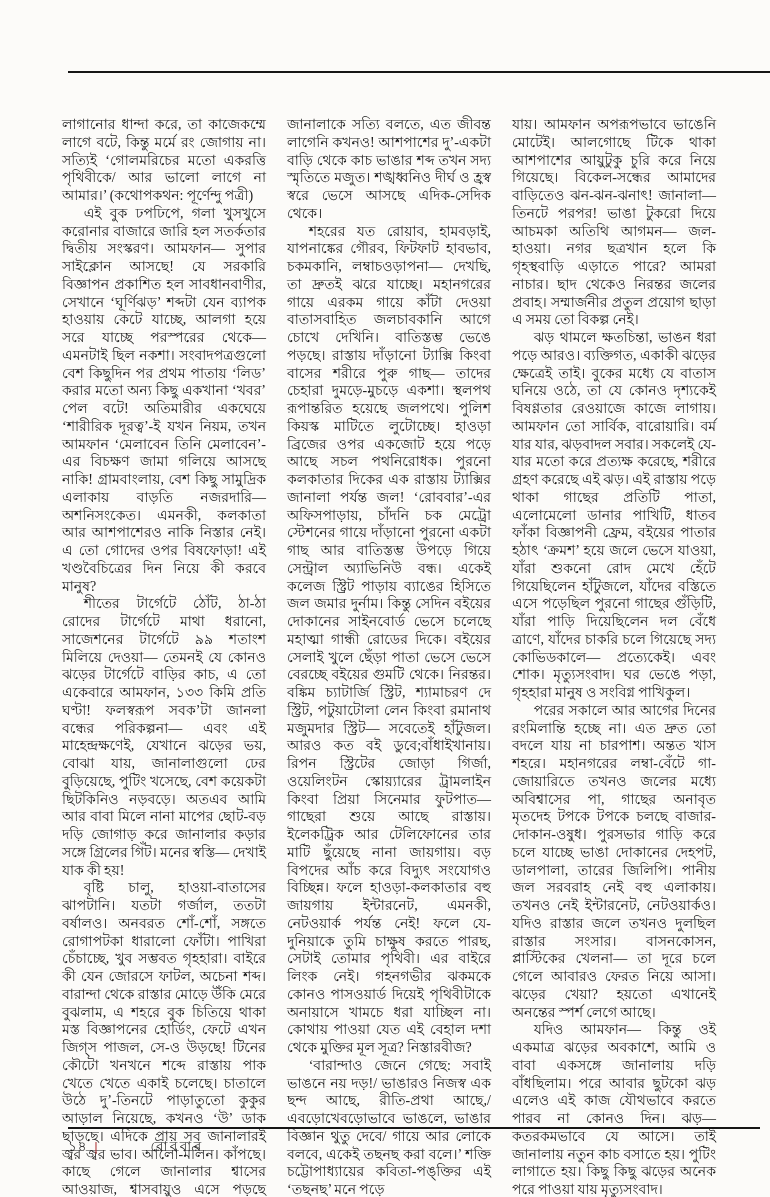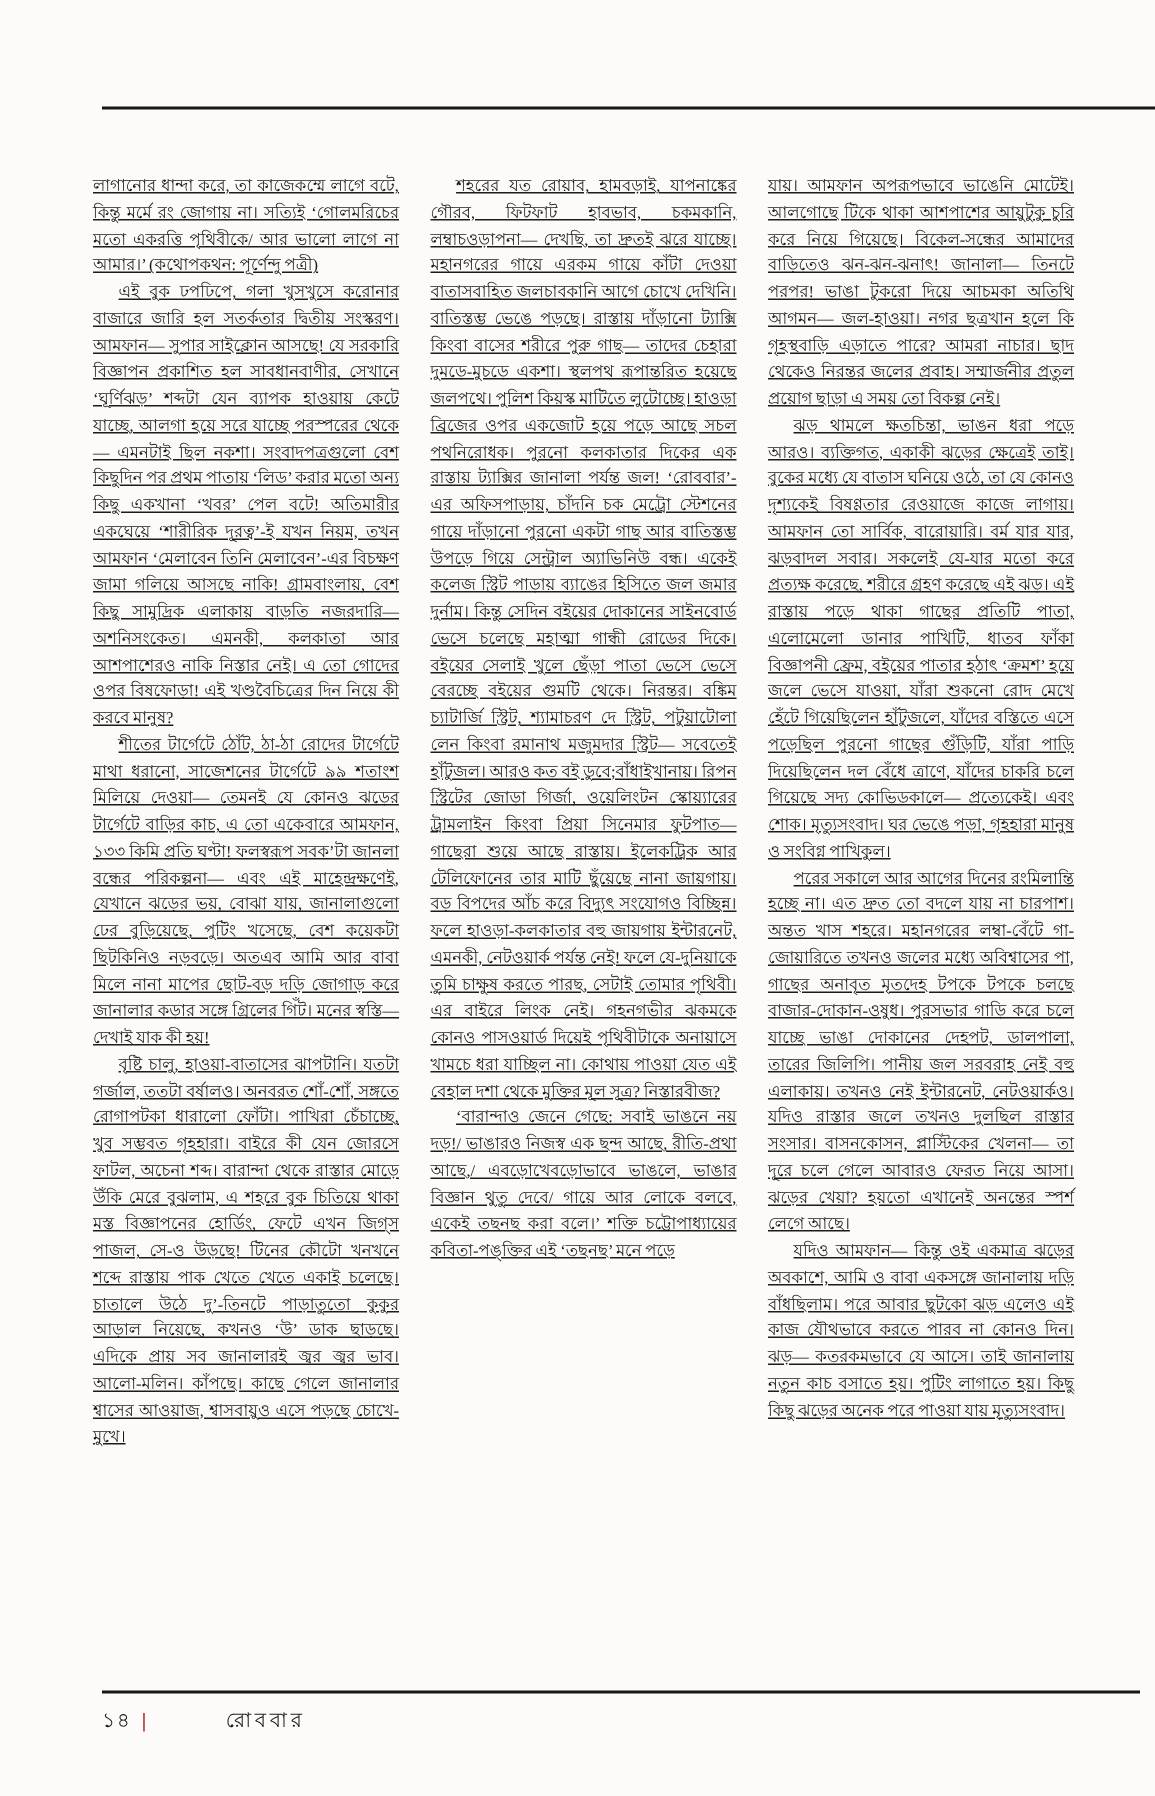--- a/index.html
+++ b/index.html
@@ -27,25 +27,24 @@
     left: 62px;
     top: 116px;
     width: 654px;
     height: 1000px;
     display: flex;
     gap: 21px;
   }
   .col {
     width: 204px;
     flex: 0 0 204px;
-    font-size: 11px;
+    font-size: 14px;
     line-height: 17.75px;
     text-align: justify;
     word-spacing: -0.3px;
-    text-decoration: underline;
   }
   .para { margin: 0; padding: 0; }
   .para.indent { text-indent: 1.55em; }
   .bottom-rule {
     position: absolute;
     left: 68px;
     top: 1127px;
     width: 692px;
     height: 2px;
     background: #161616;
@@ -78,20 +77,21 @@
   <div class="columns">
 
     <div class="col">
       <p class="para">লাগানোর ধান্দা করে, তা কাজেকম্মে লাগে বটে, কিন্তু মর্মে রং জোগায় না। সত্যিই ‘গোলমরিচের মতো একরত্তি পৃথিবীকে/ আর ভালো লাগে না আমার।’ (কথোপকথন: পূর্ণেন্দু পত্রী)</p>
       <p class="para indent">এই বুক ঢপঢিপে, গলা খুসখুসে করোনার বাজারে জারি হল সতর্কতার দ্বিতীয় সংস্করণ। আমফান— সুপার সাইক্লোন আসছে! যে সরকারি বিজ্ঞাপন প্রকাশিত হল সাবধানবাণীর, সেখানে ‘ঘূর্ণিঝড়’ শব্দটা যেন ব্যাপক হাওয়ায় কেটে যাচ্ছে, আলগা হয়ে সরে যাচ্ছে পরস্পরের থেকে— এমনটাই ছিল নকশা। সংবাদপত্রগুলো বেশ কিছুদিন পর প্রথম পাতায় ‘লিড’ করার মতো অন্য কিছু একখানা ‘খবর’ পেল বটে! অতিমারীর একঘেয়ে ‘শারীরিক দূরত্ব’-ই যখন নিয়ম, তখন আমফান ‘মেলাবেন তিনি মেলাবেন’-এর বিচক্ষণ জামা গলিয়ে আসছে নাকি! গ্রামবাংলায়, বেশ কিছু সামুদ্রিক এলাকায় বাড়তি নজরদারি— অশনিসংকেত। এমনকী, কলকাতা আর আশপাশেরও নাকি নিস্তার নেই। এ তো গোদের ওপর বিষফোড়া! এই খণ্ডবৈচিত্রের দিন নিয়ে কী করবে মানুষ?</p>
       <p class="para indent">শীতের টার্গেটে ঠোঁট, ঠা-ঠা রোদের টার্গেটে মাথা ধরানো, সাজেশনের টার্গেটে ৯৯ শতাংশ মিলিয়ে দেওয়া— তেমনই যে কোনও ঝড়ের টার্গেটে বাড়ির কাচ, এ তো একেবারে আমফান, ১৩৩ কিমি প্রতি ঘণ্টা! ফলস্বরূপ সবক’টা জানলা বন্ধের পরিকল্পনা— এবং এই মাহেন্দ্রক্ষণেই, যেখানে ঝড়ের ভয়, বোঝা যায়, জানালাগুলো ঢের বুড়িয়েছে, পুটিং খসেছে, বেশ কয়েকটা ছিটকিনিও নড়বড়ে। অতএব আমি আর বাবা মিলে নানা মাপের ছোট-বড় দড়ি জোগাড় করে জানালার কড়ার সঙ্গে গ্রিলের গিঁট। মনের স্বস্তি— দেখাই যাক কী হয়!</p>
       <p class="para indent">বৃষ্টি চালু, হাওয়া-বাতাসের ঝাপটানি। যতটা গর্জাল, ততটা বর্ষালও। অনবরত শোঁ-শোঁ, সঙ্গতে রোগাপটকা ধারালো ফোঁটা। পাখিরা চেঁচাচ্ছে, খুব সম্ভবত গৃহহারা। বাইরে কী যেন জোরসে ফাটল, অচেনা শব্দ। বারান্দা থেকে রাস্তার মোড়ে উঁকি মেরে বুঝলাম, এ শহরে বুক চিতিয়ে থাকা মস্ত বিজ্ঞাপনের হোর্ডিং, ফেটে এখন জিগ্‌স পাজল, সে-ও উড়ছে! টিনের কৌটো খনখনে শব্দে রাস্তায় পাক খেতে খেতে একাই চলেছে। চাতালে উঠে দু’-তিনটে পাড়াতুতো কুকুর আড়াল নিয়েছে, কখনও ‘উ’ ডাক ছাড়ছে। এদিকে প্রায় সব জানালারই জ্বর জ্বর ভাব। আলো-মলিন। কাঁপছে। কাছে গেলে জানালার শ্বাসের আওয়াজ, শ্বাসবায়ুও এসে পড়ছে চোখে-মুখে।</p>
     </div>
 
     <div class="col">
+      <p class="para">জানালাকে সত্যি বলতে, এত জীবন্ত লাগেনি কখনও! আশপাশের দু’-একটা বাড়ি থেকে কাচ ভাঙার শব্দ তখন সদ্য স্মৃতিতে মজুত। শঙ্খধ্বনিও দীর্ঘ ও হ্রস্ব স্বরে ভেসে আসছে এদিক-সেদিক থেকে।</p>
       <p class="para indent">শহরের যত রোয়াব, হামবড়াই, যাপনাঙ্কের গৌরব, ফিটফাট হাবভাব, চকমকানি, লম্বাচওড়াপনা— দেখছি, তা দ্রুতই ঝরে যাচ্ছে। মহানগরের গায়ে এরকম গায়ে কাঁটা দেওয়া বাতাসবাহিত জলচাবকানি আগে চোখে দেখিনি। বাতিস্তম্ভ ভেঙে পড়ছে। রাস্তায় দাঁড়ানো ট্যাক্সি কিংবা বাসের শরীরে পুরু গাছ— তাদের চেহারা দুমড়ে-মুচড়ে একশা। স্থলপথ রূপান্তরিত হয়েছে জলপথে। পুলিশ কিয়স্ক মাটিতে লুটোচ্ছে। হাওড়া ব্রিজের ওপর একজোট হয়ে পড়ে আছে সচল পথনিরোধক। পুরনো কলকাতার দিকের এক রাস্তায় ট্যাক্সির জানালা পর্যন্ত জল! ‘রোববার’-এর অফিসপাড়ায়, চাঁদনি চক মেট্রো স্টেশনের গায়ে দাঁড়ানো পুরনো একটা গাছ আর বাতিস্তম্ভ উপড়ে গিয়ে সেন্ট্রাল অ্যাভিনিউ বন্ধ। একেই কলেজ স্ট্রিট পাড়ায় ব্যাঙের হিসিতে জল জমার দুর্নাম। কিন্তু সেদিন বইয়ের দোকানের সাইনবোর্ড ভেসে চলেছে মহাত্মা গান্ধী রোডের দিকে। বইয়ের সেলাই খুলে ছেঁড়া পাতা ভেসে ভেসে বেরচ্ছে বইয়ের গুমটি থেকে। নিরন্তর। বঙ্কিম চ্যাটার্জি স্ট্রিট, শ্যামাচরণ দে স্ট্রিট, পটুয়াটোলা লেন কিংবা রমানাথ মজুমদার স্ট্রিট— সবেতেই হাঁটুজল। আরও কত বই ডুবে;বাঁধাইখানায়। রিপন স্ট্রিটের জোড়া গির্জা, ওয়েলিংটন স্কোয়্যারের ট্রামলাইন কিংবা প্রিয়া সিনেমার ফুটপাত— গাছেরা শুয়ে আছে রাস্তায়। ইলেকট্রিক আর টেলিফোনের তার মাটি ছুঁয়েছে নানা জায়গায়। বড় বিপদের আঁচ করে বিদ্যুৎ সংযোগও বিচ্ছিন্ন। ফলে হাওড়া-কলকাতার বহু জায়গায় ইন্টারনেট, এমনকী, নেটওয়ার্ক পর্যন্ত নেই! ফলে যে-দুনিয়াকে তুমি চাক্ষুষ করতে পারছ, সেটাই তোমার পৃথিবী। এর বাইরে লিংক নেই। গহনগভীর ঝকমকে কোনও পাসওয়ার্ড দিয়েই পৃথিবীটাকে অনায়াসে খামচে ধরা যাচ্ছিল না। কোথায় পাওয়া যেত এই বেহাল দশা থেকে মুক্তির মূল সূত্র? নিস্তারবীজ?</p>
       <p class="para indent">‘বারান্দাও জেনে গেছে: সবাই ভাঙনে নয় দড়!/ ভাঙারও নিজস্ব এক ছন্দ আছে, রীতি-প্রথা আছে,/ এবড়োখেবড়োভাবে ভাঙলে, ভাঙার বিজ্ঞান থুতু দেবে/ গায়ে আর লোকে বলবে, একেই তছনছ করা বলে।’ শক্তি চট্টোপাধ্যায়ের কবিতা-পঙ্‌ক্তির এই ‘তছনছ’ মনে পড়ে</p>
     </div>
 
     <div class="col">
       <p class="para">যায়। আমফান অপরূপভাবে ভাঙেনি মোটেই। আলগোছে টিকে থাকা আশপাশের আয়ুটুকু চুরি করে নিয়ে গিয়েছে। বিকেল-সন্ধের আমাদের বাড়িতেও ঝন-ঝন-ঝনাৎ! জানালা— তিনটে পরপর! ভাঙা টুকরো দিয়ে আচমকা অতিথি আগমন— জল-হাওয়া। নগর ছত্রখান হলে কি গৃহস্থবাড়ি এড়াতে পারে? আমরা নাচার। ছাদ থেকেও নিরন্তর জলের প্রবাহ। সম্মার্জনীর প্রতুল প্রয়োগ ছাড়া এ সময় তো বিকল্প নেই।</p>
       <p class="para indent">ঝড় থামলে ক্ষতচিন্তা, ভাঙন ধরা পড়ে আরও। ব্যক্তিগত, একাকী ঝড়ের ক্ষেত্রেই তাই। বুকের মধ্যে যে বাতাস ঘনিয়ে ওঠে, তা যে কোনও দৃশ্যকেই বিষণ্ণতার রেওয়াজে কাজে লাগায়। আমফান তো সার্বিক, বারোয়ারি। বর্ম যার যার, ঝড়বাদল সবার। সকলেই যে-যার মতো করে প্রত্যক্ষ করেছে, শরীরে গ্রহণ করেছে এই ঝড়। এই রাস্তায় পড়ে থাকা গাছের প্রতিটি পাতা, এলোমেলো ডানার পাখিটি, ধাতব ফাঁকা বিজ্ঞাপনী ফ্রেম, বইয়ের পাতার হঠাৎ ‘ক্রমশ’ হয়ে জলে ভেসে যাওয়া, যাঁরা শুকনো রোদ মেখে হেঁটে গিয়েছিলেন হাঁটুজলে, যাঁদের বস্তিতে এসে পড়েছিল পুরনো গাছের গুঁড়িটি, যাঁরা পাড়ি দিয়েছিলেন দল বেঁধে ত্রাণে, যাঁদের চাকরি চলে গিয়েছে সদ্য কোভিডকালে— প্রত্যেকেই। এবং শোক। মৃত্যুসংবাদ। ঘর ভেঙে পড়া, গৃহহারা মানুষ ও সংবিগ্ন পাখিকুল।</p>
       <p class="para indent">পরের সকালে আর আগের দিনের রংমিলান্তি হচ্ছে না। এত দ্রুত তো বদলে যায় না চারপাশ। অন্তত খাস শহরে। মহানগরের লম্বা-বেঁটে গা-জোয়ারিতে তখনও জলের মধ্যে অবিশ্বাসের পা, গাছের অনাবৃত মৃতদেহ টপকে টপকে চলছে বাজার-দোকান-ওষুধ। পুরসভার গাড়ি করে চলে যাচ্ছে ভাঙা দোকানের দেহপট, ডালপালা, তারের জিলিপি। পানীয় জল সরবরাহ নেই বহু এলাকায়। তখনও নেই ইন্টারনেট, নেটওয়ার্কও। যদিও রাস্তার জলে তখনও দুলছিল রাস্তার সংসার। বাসনকোসন, প্লাস্টিকের খেলনা— তা দূরে চলে গেলে আবারও ফেরত নিয়ে আসা। ঝড়ের খেয়া? হয়তো এখানেই অনন্তের স্পর্শ লেগে আছে।</p>
       <p class="para indent">যদিও আমফান— কিন্তু ওই একমাত্র ঝড়ের অবকাশে, আমি ও বাবা একসঙ্গে জানালায় দড়ি বাঁধছিলাম। পরে আবার ছুটকো ঝড় এলেও এই কাজ যৌথভাবে করতে পারব না কোনও দিন। ঝড়— কতরকমভাবে যে আসে। তাই জানালায় নতুন কাচ বসাতে হয়। পুটিং লাগাতে হয়। কিছু কিছু ঝড়ের অনেক পরে পাওয়া যায় মৃত্যুসংবাদ।</p>
     </div>

